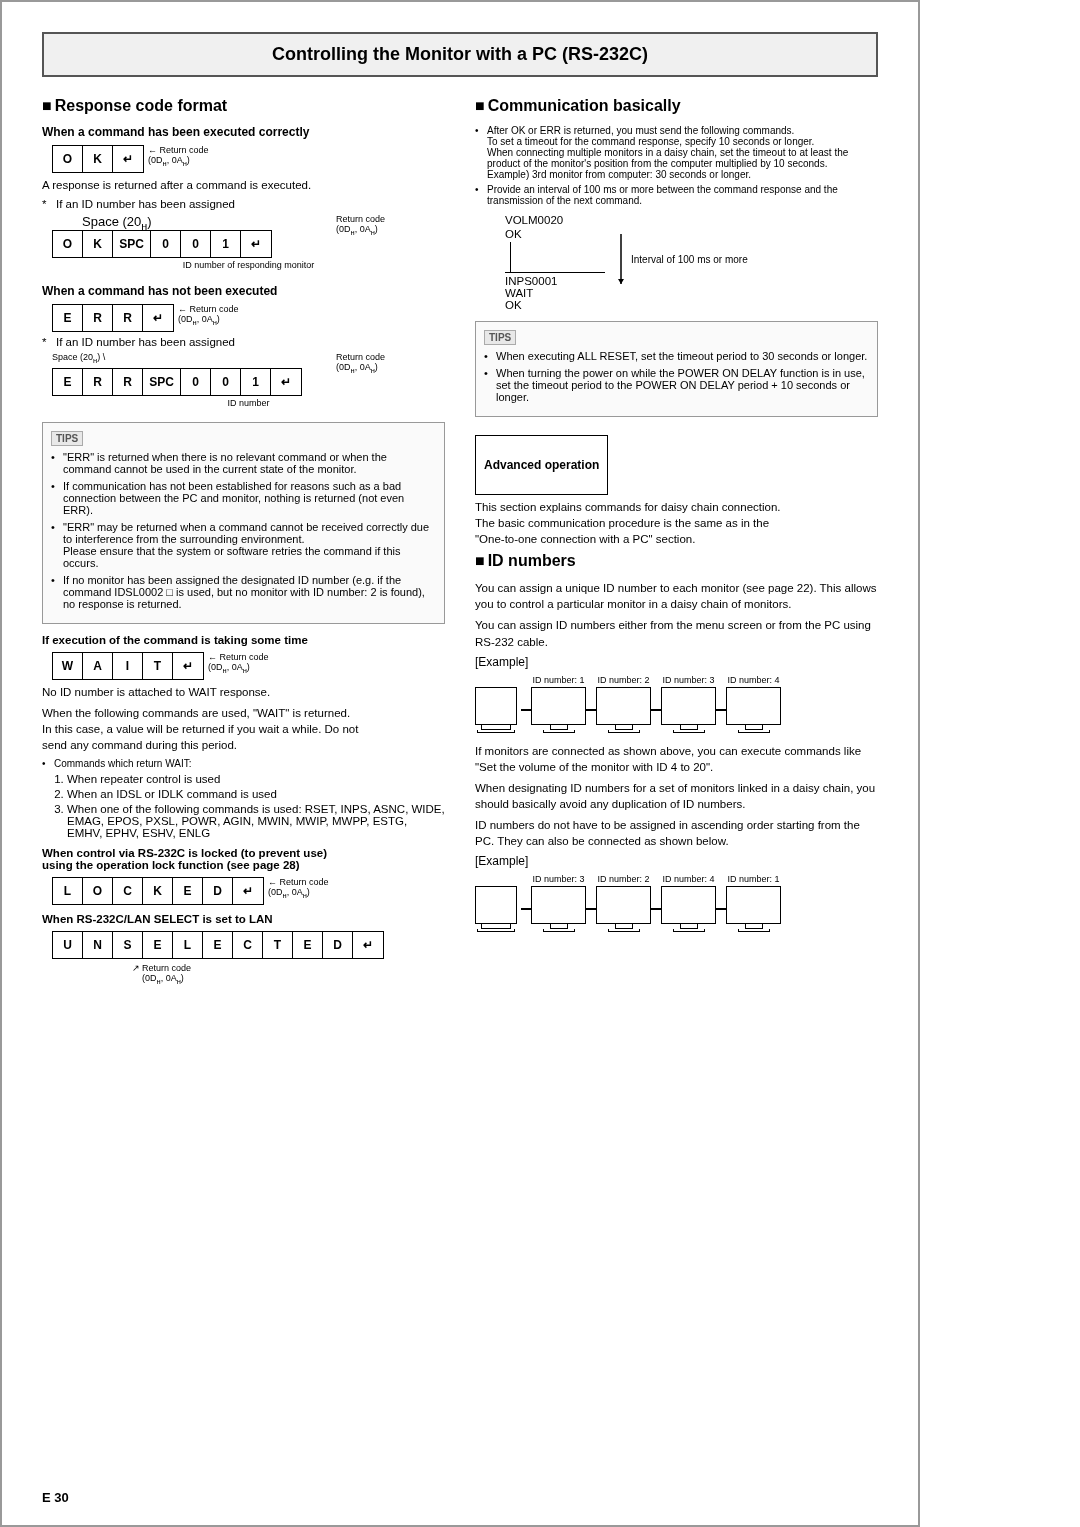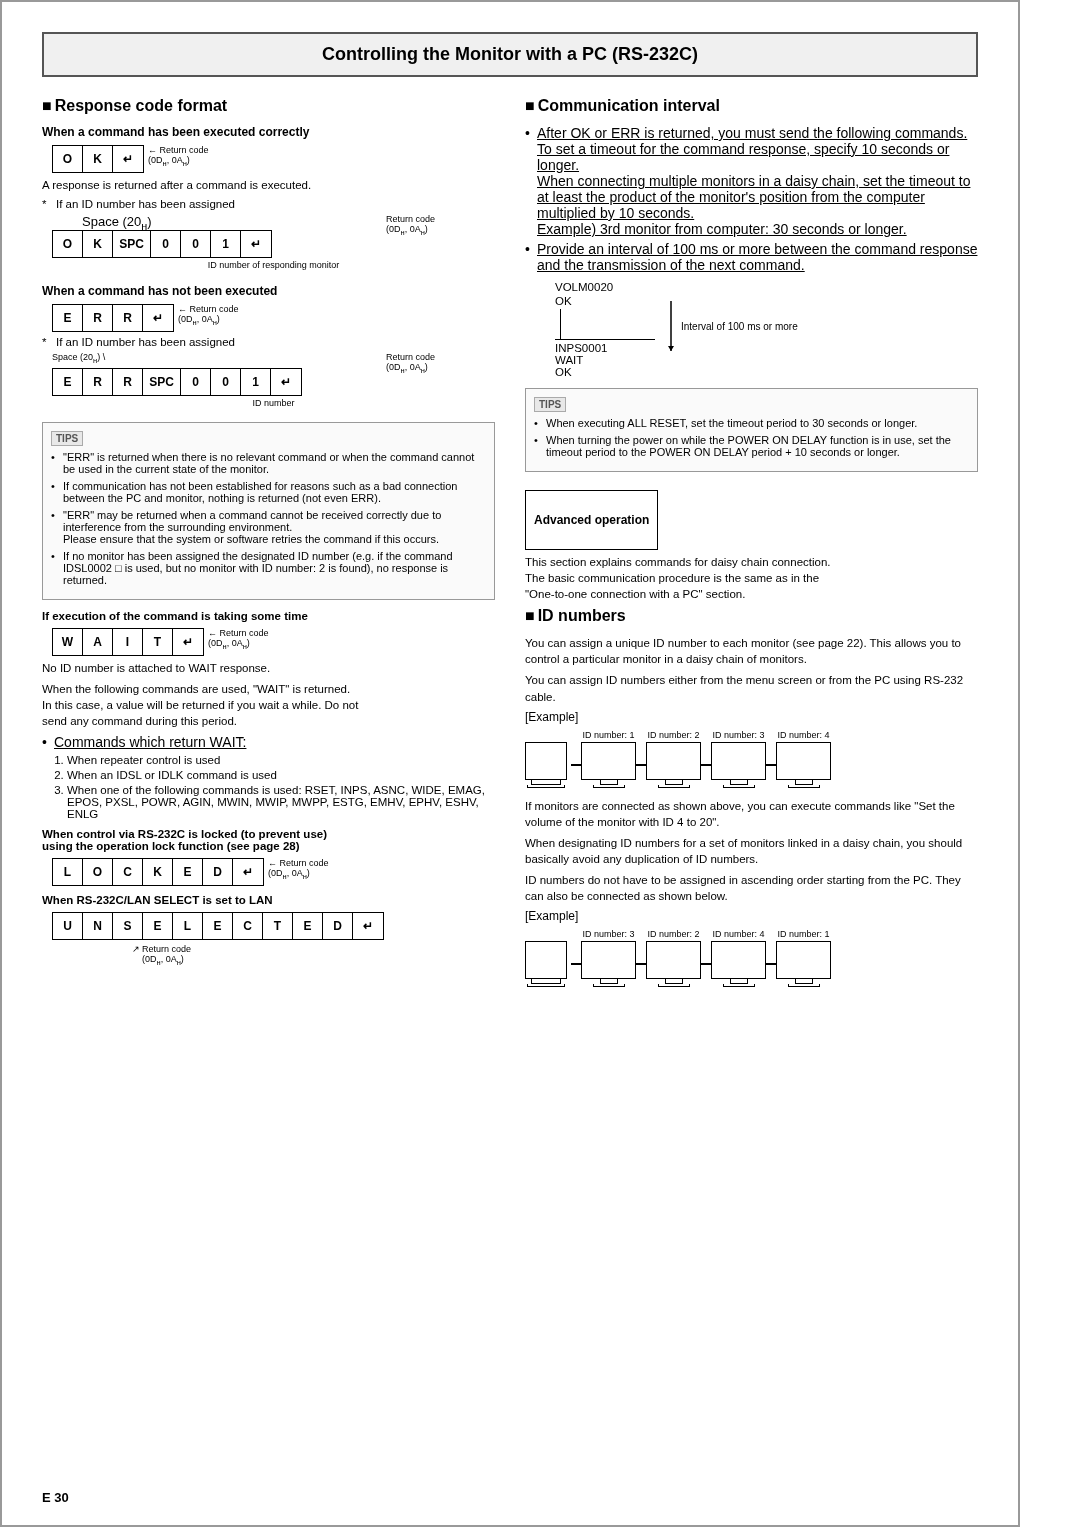--- a/index.html
+++ b/index.html
@@ -5,21 +5,21 @@
     * { box-sizing: border-box; margin: 0; padding: 0; }
     body {
       font-family: Arial, sans-serif;
       font-size: 12px;
       background: #fff;
       color: #000;
       width: 1080px;
       min-height: 1527px;
     }
     .page {
-      width: 1020px;
+      width: 920px;
       min-height: 1527px;
       padding: 30px 40px 40px 40px;
       border: 2px solid #999;
       position: relative;
     }
     .page-title {
       font-size: 18px;
       font-weight: bold;
       text-align: center;
       border: 2px solid #555;
@@ -136,25 +136,24 @@
       margin: 4px 0;
     }
     .page-number {
       position: absolute;
       bottom: 20px;
       left: 40px;
       font-size: 13px;
       font-weight: bold;
     }
     .bullet-p {
-      font-size: 14px;
+      font-size: 10px;
       padding-left: 12px;
       position: relative;
       margin-bottom: 4px;
-      text-decoration: underline;
     }
     .bullet-p::before {
       content: '•';
       position: absolute;
       left: 0;
     }
     .star-p {
       font-size: 11.5px;
       padding-left: 14px;
       position: relative;
@@ -322,21 +321,21 @@
       </div>
       <div style="display:flex;margin-left:10px;font-size:9px;margin-top:2px;">
         <span style="margin-left:80px;">↗ Return code<br>&nbsp;&nbsp;&nbsp;&nbsp;(0D<sub>н</sub>, 0A<sub>н</sub>)</span>
       </div>
 
     </div>
 
     <div class="col-right">
 
       
-      <div class="section-title">Communication interval</div>
+      <div class="section-title">Communication basically</div>
 
       <div class="bullet-p">After OK or ERR is returned, you must send the following commands.<br>To set a timeout for the command response, specify 10 seconds or longer.<br>When connecting multiple monitors in a daisy chain, set the timeout to at least the product of the monitor's position from the computer multiplied by 10 seconds.<br>Example) 3rd monitor from computer: 30 seconds or longer.</div>
       <div class="bullet-p">Provide an interval of 100 ms or more between the command response and the transmission of the next command.</div>
 
       
       <div style="margin:8px 0 8px 30px;display:flex;align-items:flex-start;">
         <div>
           <div style="font-size:11.5px;margin-bottom:2px;">VOLM0020</div>
           <div style="font-size:11.5px;margin-bottom:2px;">OK</div>
           <div style="border-left:1.5px solid #000;height:30px;width:1px;margin-left:5px;"></div>

